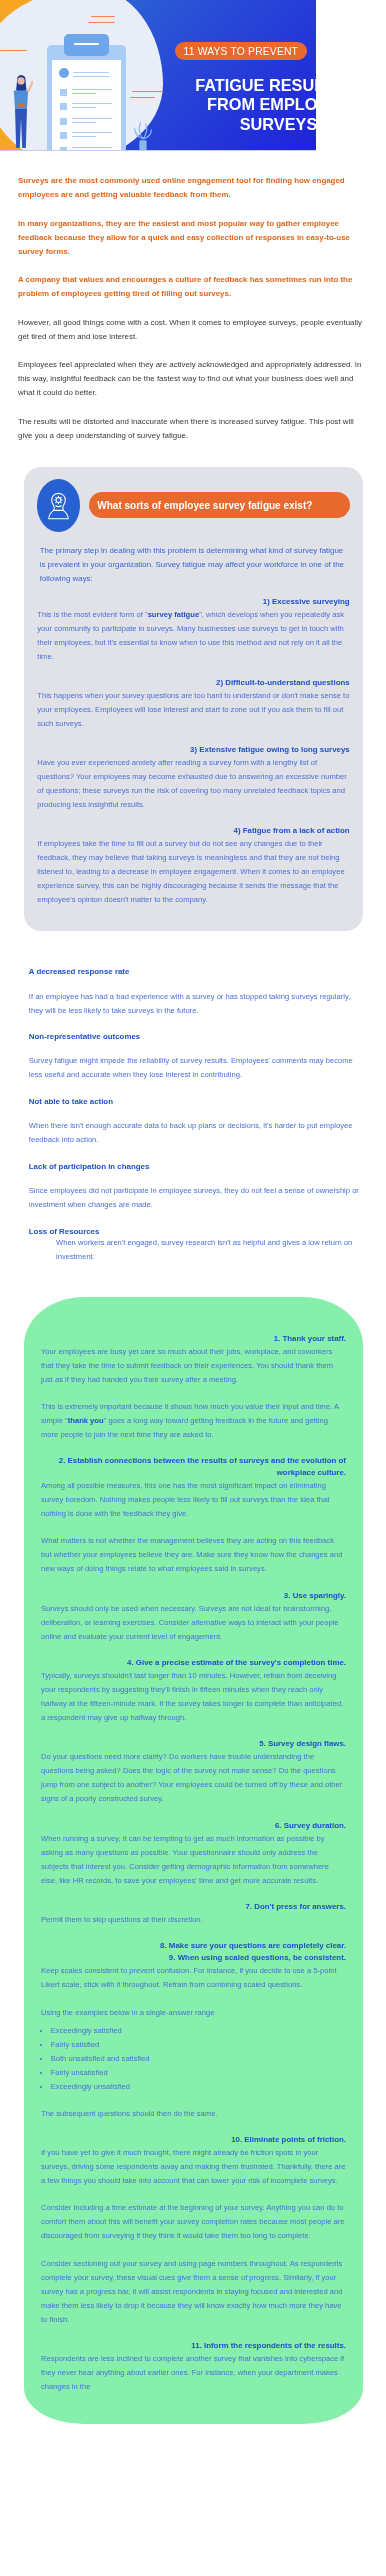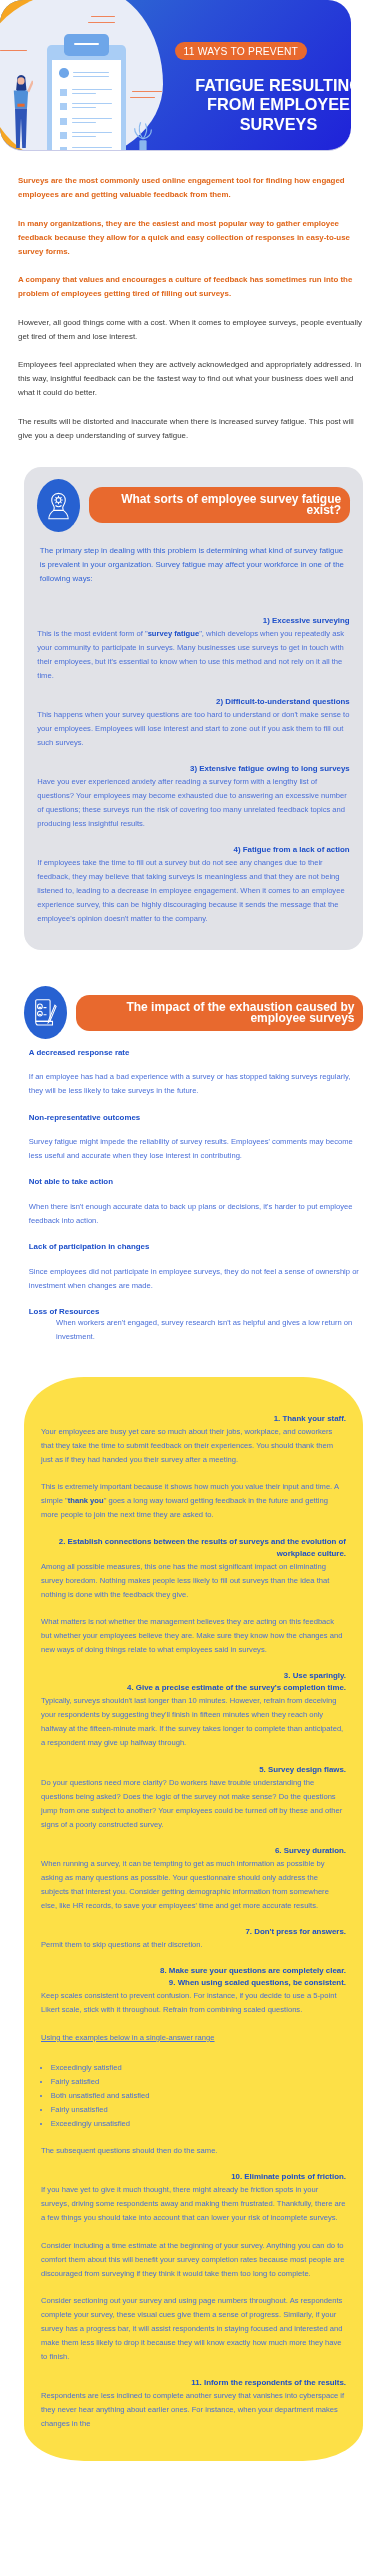--- a/index.html
+++ b/index.html
@@ -1,24 +1,23 @@
 <!DOCTYPE html>
 <html style="font-size:9.7px"><head>
 <meta charset="utf-8">
 <style>
   * { box-sizing: border-box; margin: 0; padding: 0; }
   html, body { width: 387px; background: #ffffff; }
   body { font-family: "Liberation Sans", "DejaVu Sans", sans-serif; color: #333; }
 
   
   .hero {
-    position: relative; width: 351px; height: 151px; overflow: hidden;
+    position: relative; width: 316px; height: 151px; overflow: hidden;
     background: linear-gradient(135deg, #2f7bd0 0%, #2a4fd6 45%, #1f22d9 100%);
     border-bottom: 1.2px solid #c9cbe8;
-    border-radius: 23px;
   }
   .hero .blob-yellow {
     position: absolute; left: -36px; top: -24px; width: 181px; height: 205px;
     background: #f6a623; border-radius: 46% 54% 40% 60% / 50% 40% 60% 50%;
   }
   .hero .blob-light {
     position: absolute; left: -18px; top: -12px; width: 181px; height: 175px;
     background: #e9edf7; border-radius: 60% 40% 55% 45% / 45% 55% 45% 55%;
   }
   .hero .clipboard {
@@ -70,37 +69,37 @@
     margin: 24px 24px 0 24px; background: #e1e2e7; border-radius: 17px;
     padding: 12px 13.3px 24px 13.3px;
   }
   .card-head { display: flex; align-items: center; margin-bottom: 12px; }
   .icon-circle {
     width: 43px; height: 53px; border-radius: 50%;
     background: #2761d1; display: flex; align-items: center; justify-content: center; flex-shrink: 0;
   }
   .pill {
     flex: 1; margin-left: 8.5px; background: #e8692e; color: #fff; border-radius: 13.3px;
-    font-weight: bold; text-align: right; font-size: 12px; padding: 7.2px 8.5px; line-height: 11px;
-  }
-  .card p.lead { color: #3565d6; font-size: 7.9px; line-height: 14px; padding: 0 2.4px; margin-bottom: 29px; }
+    font-weight: bold; text-align: left; font-size: 10px; padding: 7.2px 8.5px; line-height: 11px;
+  }
+  .card p.lead { color: #3565d6; font-size: 7.9px; line-height: 14px; padding: 0 2.4px; margin-bottom: 10px; }
   .item-title { color: #1d4fc9; font-weight: bold; text-align: right; font-size: 7.9px; line-height: 12px; }
   .item-body { color: #4a6fd8; font-size: 7.6px; line-height: 14px; margin-bottom: 13.3px; }
   .item-body b { color: #1d4fc9; }
 
   
   .impact { margin: 36px 0 0 0; padding: 0 24px 0 24px; }
   .impact .card-head { margin-bottom: 8.5px; }
   .impact .icon-circle { width: 43px; height: 53px; }
   .impact h4 { color: #1d4fc9; font-size: 7.9px; margin: 2.4px 0 13.3px 4.8px; }
   .impact p { color: #4a6fd8; font-size: 7.6px; line-height: 14px; margin: 0 0 14.5px 4.8px; }
 
   
   .tips {
-    margin: 33px 24px 0 24px; background: #fde047; border-radius: 60px 60px 60px 60px / 48px 48px 36px 36px;
+    margin: 33px 24px 0 24px; background: #86efac; border-radius: 60px 60px 60px 60px / 48px 48px 36px 36px;
     padding: 36px 17px 30px 17px;
   }
   .tips .item-title { margin-top: 0; }
   .tips .item-body { margin-bottom: 13.3px; }
   .tips ul { list-style: disc; margin: 0 0 13.3px 9.7px; color: #4a6fd8; font-size: 7.6px; line-height: 14px; }
 </style>
 </head>
 <body>
 
 <header class="hero">
@@ -203,35 +202,20 @@
     <div class="item-title">3) Extensive fatigue owing to long surveys</div>
     <p class="item-body">Have you ever experienced anxiety after reading a survey form with a lengthy list of questions? Your employees may become exhausted due to answering an excessive number of questions; these surveys run the risk of covering too many unrelated feedback topics and producing less insightful results.</p>
   </div>
   <div>
     <div class="item-title">4) Fatigue from a lack of action</div>
     <p class="item-body" style="margin-bottom:0;">If employees take the time to fill out a survey but do not see any changes due to their feedback, they may believe that taking surveys is meaningless and that they are not being listened to, leading to a decrease in employee engagement. When it comes to an employee experience survey, this can be highly discouraging because it sends the message that the employee's opinion doesn't matter to the company.</p>
   </div>
 </section>
 
 <section class="impact">
-  <div class="card-head">
-    <div class="icon-circle">
-      <svg width="26.6" height="30" viewBox="0 0 44 50" fill="none" stroke="#fff" stroke-width="1.8">
-        <rect x="6" y="3" width="24" height="36" rx="2"></rect>
-        <circle cx="13" cy="14" r="4"></circle>
-          <path d="M11 15 q2 2 4 0"></path>
-        <circle cx="13" cy="26" r="4"></circle>
-          <path d="M11 28 q2 -2 4 0"></path>
-        <path d="M19 16 h5 M19 28 h5"></path>
-        <path d="M6 39 h28 v6 h-24 q-4 0 -4 -6z"></path>
-        <path d="M38 12 l-10 24 l-1 5 l3 -3 l10 -24 z"></path>
-      </svg>
-    </div>
-    <div class="pill">The impact of the exhaustion caused by employee surveys</div>
-  </div>
 
   <h4>A decreased response rate</h4>
   <p>If an employee has had a bad experience with a survey or has stopped taking surveys regularly, they will be less likely to take surveys in the future.</p>
   <h4>Non-representative outcomes</h4>
   <p>Survey fatigue might impede the reliability of survey results. Employees' comments may become less useful and accurate when they lose interest in contributing.</p>
   <h4>Not able to take action</h4>
   <p>When there isn't enough accurate data to back up plans or decisions, it's harder to put employee feedback into action.</p>
   <h4>Lack of participation in changes</h4>
   <p>Since employees did not participate in employee surveys, they do not feel a sense of ownership or investment when changes are made.</p>
   <h4 style="margin-bottom:0;">Loss of Resources</h4>
@@ -244,20 +228,21 @@
     <p class="item-body">Your employees are busy yet care so much about their jobs, workplace, and coworkers that they take the time to submit feedback on their experiences. You should thank them just as if they had handed you their survey after a meeting.</p>
     <p class="item-body"><span>This is extremely important because it shows how much you value their input and time. A simple "</span><b>thank you</b><span>" goes a long way toward getting feedback in the future and getting more people to join the next time they are asked to.</span></p>
   </div>
   <div>
     <div class="item-title">2. Establish connections between the results of surveys and the evolution of workplace culture.</div>
     <p class="item-body">Among all possible measures, this one has the most significant impact on eliminating survey boredom. Nothing makes people less likely to fill out surveys than the idea that nothing is done with the feedback they give.</p>
     <p class="item-body">What matters is not whether the management believes they are acting on this feedback but whether your employees believe they are. Make sure they know how the changes and new ways of doing things relate to what employees said in surveys.</p>
   </div>
   <div>
     <div class="item-title">3. Use sparingly.</div>
+    <p class="item-body">Surveys should only be used when necessary. Surveys are not ideal for brainstorming, deliberation, or learning exercises. Consider alternative ways to interact with your people online and evaluate your current level of engagement.</p>
   </div>
   <div>
     <div class="item-title">4. Give a precise estimate of the survey's completion time.</div>
     <p class="item-body">Typically, surveys shouldn't last longer than 10 minutes. However, refrain from deceiving your respondents by suggesting they'll finish in fifteen minutes when they reach only halfway at the fifteen-minute mark. If the survey takes longer to complete than anticipated, a respondent may give up halfway through.</p>
   </div>
   <div>
     <div class="item-title">5. Survey design flaws.</div>
     <p class="item-body">Do your questions need more clarity? Do workers have trouble understanding the questions being asked? Does the logic of the survey not make sense? Do the questions jump from one subject to another? Your employees could be turned off by these and other signs of a poorly constructed survey.</p>
   </div>
   <div>
@@ -267,21 +252,21 @@
   <div>
     <div class="item-title">7. Don't press for answers.</div>
     <p class="item-body">Permit them to skip questions at their discretion.</p>
   </div>
   <div>
     <div class="item-title">8. Make sure your questions are completely clear.</div>
   </div>
   <div>
     <div class="item-title">9. When using scaled questions, be consistent.</div>
     <p class="item-body">Keep scales consistent to prevent confusion. For instance, if you decide to use a 5-point Likert scale, stick with it throughout. Refrain from combining scaled questions.</p>
-    <p class="item-body" style="margin-bottom:16px;text-decoration:underline;">Using the examples below in a single-answer range</p>
+    <p class="item-body" style="margin-bottom:4px;">Using the examples below in a single-answer range</p>
     <ul>
       <li>Exceedingly satisfied</li>
       <li>Fairly satisfied</li>
       <li>Both unsatisfied and satisfied</li>
       <li>Fairly unsatisfied</li>
       <li>Exceedingly unsatisfied</li>
     </ul>
     <p class="item-body">The subsequent questions should then do the same.</p>
   </div>
   <div>

